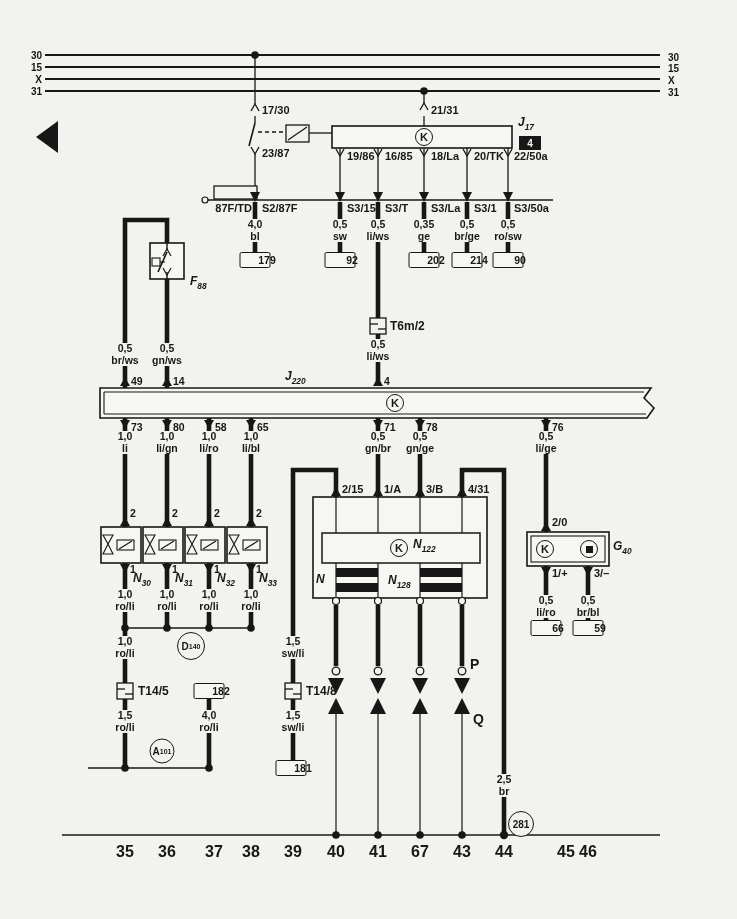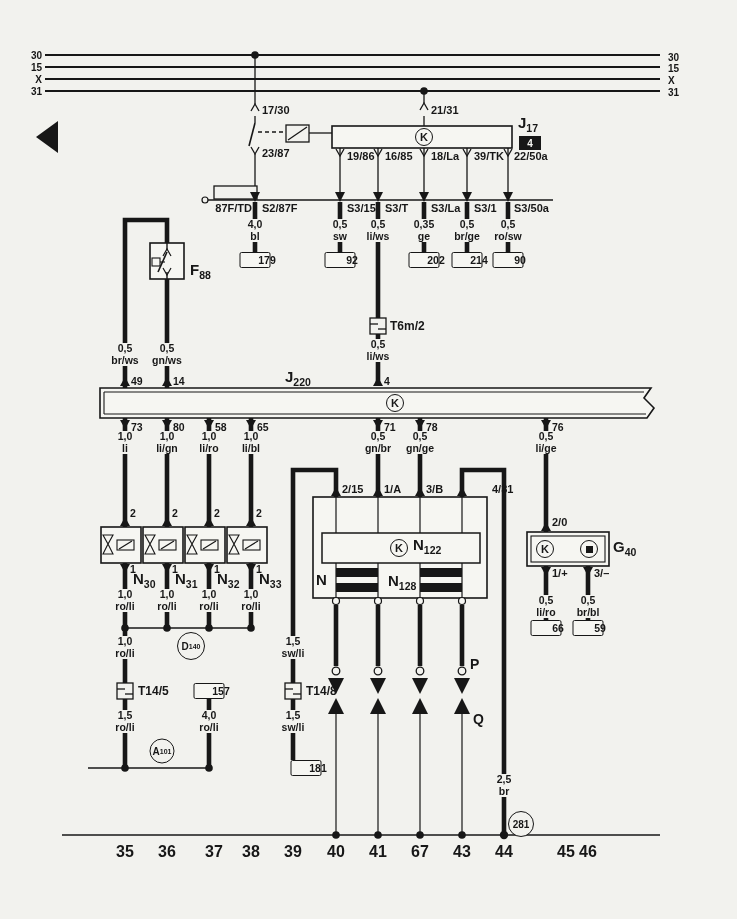--- a/index.html
+++ b/index.html
@@ -8,21 +8,21 @@
   svg{position:absolute;left:0;top:0;z-index:1;}
   .lb{position:absolute;z-index:3;font-size:10.5px;line-height:11px;white-space:nowrap;color:#171717;}
   .l{transform:translateY(-50%);}
   .r{transform:translate(-100%,-50%);}
   .c{transform:translate(-50%,-50%);}
   .cx{transform:translateX(-50%);}
   .term{font-size:11px;font-weight:bold;}
   .strip{font-size:11px;font-weight:bold;}
   .bus{font-size:10px;font-weight:bold;}
   .pin{font-size:10.5px;font-weight:bold;}
-  .comp{font-size:15px;font-weight:bold;}
+  .comp{font-size:12px;font-weight:bold;font-style:italic;}
   .comp sub, .refc sub{font-size:0.7em;}
   .two{text-align:center;background:#f2f2ee;padding:0 1px;font-size:10.5px;font-weight:bold;}
   .two div{line-height:11.5px;}
   .dbox{position:absolute;z-index:3;box-sizing:border-box;border:1.7px solid #171717;background:#f6f6f2;
         width:31px;height:16px;transform:translateX(-50%);display:flex;align-items:center;justify-content:center;
         font-size:10.5px;font-weight:bold;border-radius:2px;padding-left:24px;}
   .kc{position:absolute;z-index:3;box-sizing:border-box;border:1.6px solid #171717;border-radius:50%;
       width:18px;height:18px;transform:translate(-50%,-50%);display:flex;align-items:center;justify-content:center;
       font-size:11px;font-weight:bold;background:#f6f6f2;}
   .refc{position:absolute;z-index:3;box-sizing:border-box;border:1.5px solid #171717;border-radius:50%;
@@ -314,21 +314,21 @@
 <div class="lb bus l" style="left:668px;top:68px">15</div>
 <div class="lb bus l" style="left:668px;top:80px">X</div>
 <div class="lb bus l" style="left:668px;top:92px">31</div>
 
 <div class="lb term l" style="left:262px;top:110px">17/30</div>
 <div class="lb term l" style="left:431px;top:110px">21/31</div>
 <div class="lb term l" style="left:262px;top:153px">23/87</div>
 <div class="lb term l" style="left:347px;top:156px">19/86</div>
 <div class="lb term l" style="left:385px;top:156px">16/85</div>
 <div class="lb term l" style="left:431px;top:156px">18/La</div>
-<div class="lb term l" style="left:474px;top:156px">39/TK</div>
+<div class="lb term l" style="left:474px;top:156px">20/TK</div>
 <div class="lb term l" style="left:514px;top:156px">22/50a</div>
 <div class="lb comp l" style="left:518px;top:125px"><span>J</span><sub>17</sub></div>
 <div class="badge" style="left:530px;top:136px">4</div>
 <div class="kc" style="left:424px;top:137px">K</div>
 
 <div class="lb strip r" style="left:252px;top:208px">87F/TD</div>
 <div class="lb strip l" style="left:262px;top:208px">S2/87F</div>
 <div class="lb strip l" style="left:347px;top:208px">S3/15</div>
 <div class="lb strip l" style="left:385px;top:208px">S3/T</div>
 <div class="lb strip l" style="left:431px;top:208px">S3/La</div>
@@ -359,21 +359,21 @@
       <div>0,5</div>
       <div>ro/sw</div>
     </div>
 
 <div class="dbox" style="left:255px;top:252px">179</div>
 <div class="dbox" style="left:340px;top:252px">92</div>
 <div class="dbox" style="left:424px;top:252px">202</div>
 <div class="dbox" style="left:467px;top:252px">214</div>
 <div class="dbox" style="left:508px;top:252px">90</div>
 
-<div class="lb comp l" style="left:190px;top:272px"><span>F</span><sub>88</sub></div>
+<div class="lb comp l" style="left:190px;top:284px"><span>F</span><sub>88</sub></div>
 <div class="lb two cx" style="left:125px;top:343px">
       <div>0,5</div>
       <div>br/ws</div>
     </div>
 <div class="lb two cx" style="left:167px;top:343px">
       <div>0,5</div>
       <div>gn/ws</div>
     </div>
 <div class="lb tsm l" style="left:390px;top:326px">T6m/2</div>
 <div class="lb two cx" style="left:378px;top:339px">
@@ -454,21 +454,21 @@
 
 <div class="lb two cx" style="left:125px;top:636px">
       <div>1,0</div>
       <div>ro/li</div>
     </div>
 <div class="refc" style="left:191px;top:646px;width:28px;height:28px">
       <span>D</span>
       <sub>140</sub>
     </div>
 <div class="lb tsm l" style="left:138px;top:691px">T14/5</div>
-<div class="dbox" style="left:209px;top:683px">157</div>
+<div class="dbox" style="left:209px;top:683px">182</div>
 <div class="lb two cx" style="left:125px;top:710px">
       <div>1,5</div>
       <div>ro/li</div>
     </div>
 <div class="lb two cx" style="left:209px;top:710px">
       <div>4,0</div>
       <div>ro/li</div>
     </div>
 <div class="refc" style="left:162px;top:751px;width:25px;height:25px">
       <span>A</span>
@@ -477,26 +477,26 @@
 
 <div class="lb two cx" style="left:293px;top:636px">
       <div>1,5</div>
       <div>sw/li</div>
     </div>
 <div class="lb tsm l" style="left:306px;top:691px">T14/8</div>
 <div class="lb two cx" style="left:293px;top:710px">
       <div>1,5</div>
       <div>sw/li</div>
     </div>
-<div class="dbox" style="left:306px;top:760px">181</div>
+<div class="dbox" style="left:291px;top:760px">181</div>
 
 <div class="lb term l" style="left:342px;top:489px">2/15</div>
 <div class="lb term l" style="left:384px;top:489px">1/A</div>
 <div class="lb term l" style="left:426px;top:489px">3/B</div>
-<div class="lb term l" style="left:492px;top:489px">4/31</div>
+<div class="lb term l" style="left:468px;top:489px">4/31</div>
 <div class="kc" style="left:399px;top:548px">K</div>
 <div class="lb comp l" style="left:413px;top:547px"><span>N</span><sub>122</sub></div>
 <div class="lb comp l" style="left:316px;top:579px">N</div>
 <div class="lb comp l" style="left:388px;top:583px"><span>N</span><sub>128</sub></div>
 <div class="lb pq l" style="left:470px;top:664px">P</div>
 <div class="lb pq l" style="left:473px;top:719px">Q</div>
 
 <div class="lb term l" style="left:552px;top:522px">2/0</div>
 <div class="kc" style="left:545px;top:549px">K</div>
 <div class="kc" style="left:589px;top:549px">

